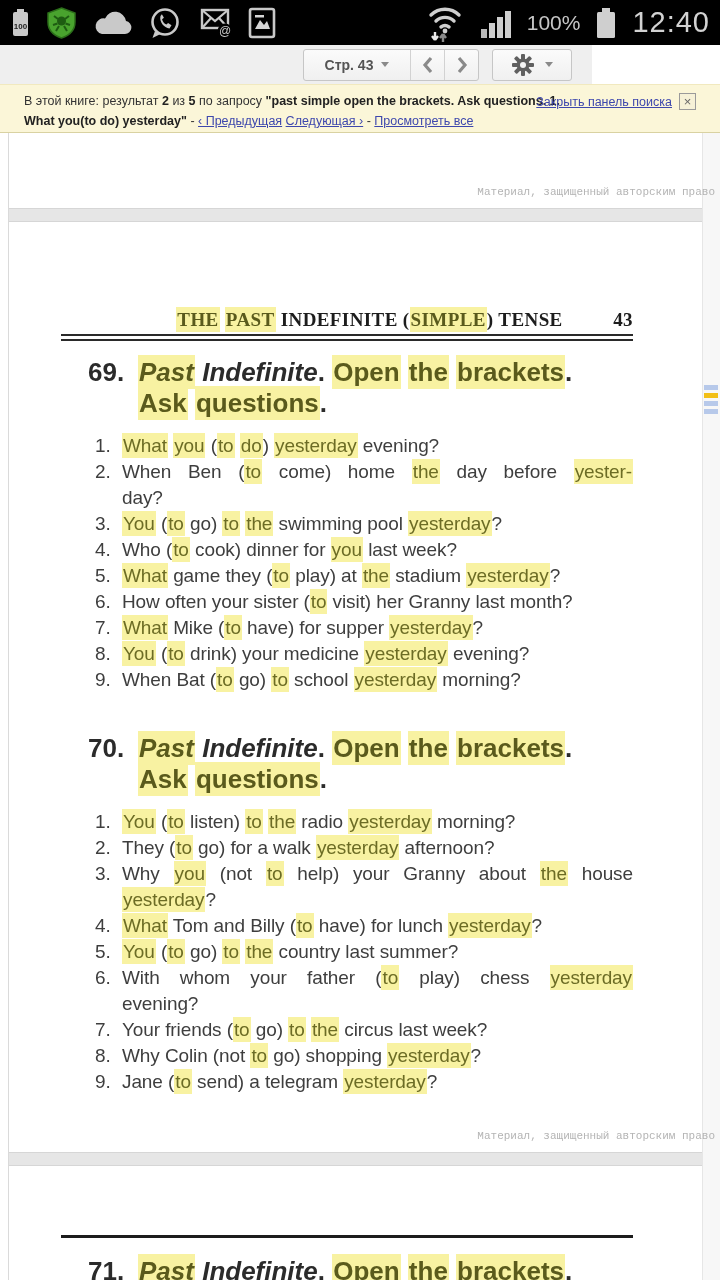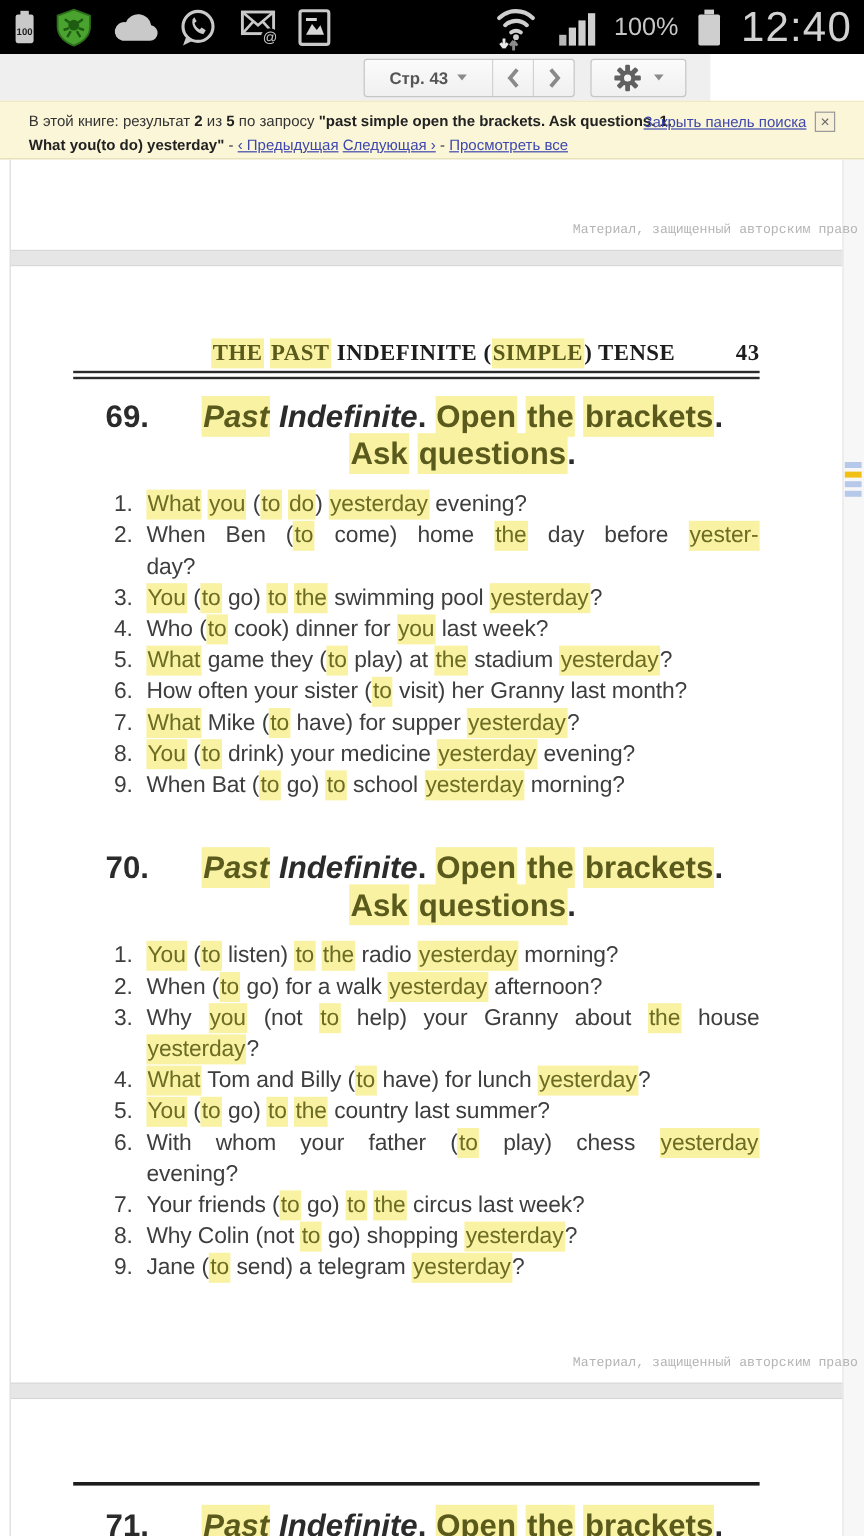--- a/index.html
+++ b/index.html
@@ -3,21 +3,21 @@
 <meta charset="utf-8">
 <style>
   html,body{margin:0;padding:0;background:#555;}
   .screen{position:relative;width:720px;height:1280px;overflow:hidden;background:#fff;
           font-family:"Liberation Sans",sans-serif;padding-left:32px;}
 
   
   .status-bar{position:absolute;top:0;left:0;width:720px;height:45px;background:#000;
               display:flex;align-items:center;padding:0 10px;box-sizing:border-box;gap:13px;}
   .status-bar .spacer{flex:1;}
-  .sb-time{font-size:35px;color:#d2d2d2;letter-spacing:1px;line-height:45px;}
+  .sb-time{font-size:29px;color:#d2d2d2;letter-spacing:1px;line-height:45px;}
   .sb-pct{font-size:21px;color:#c6c6c6;}
   .sb-ic{display:block;}
 
   
   .toolbar{position:absolute;top:45px;left:0;width:592px;height:39px;background:#efefef;
            display:flex;align-items:center;justify-content:flex-end;padding-right:20px;
            box-sizing:border-box;gap:13px;}
   .btn-group{display:flex;height:30px;border:1px solid #c6c6c6;border-radius:3px;
              background:linear-gradient(#fbfbfb,#f0f0f0);overflow:hidden;}
   .tb-btn{display:flex;align-items:center;justify-content:center;height:30px;cursor:default;}
@@ -50,32 +50,32 @@
             border-top:1px solid #d6d6d6;border-bottom:1px solid #d6d6d6;box-sizing:border-box;}
   .prev-frag{height:75px;position:relative;}
   .copyright{position:absolute;bottom:10px;right:-12px;font-size:11px;color:#b4b4b4;
              white-space:nowrap;z-index:6;font-family:Liberation Mono, monospace;}
 
   .page43{height:930px;padding:62px 70px 0 52px;position:relative;}
   .page44{height:180px;padding:62px 70px 0 52px;position:relative;}
 
   
   .rhead{position:relative;font-family:"Liberation Serif","DejaVu Serif",serif;font-weight:bold;
-         font-size:19px;color:#1d1d1d;letter-spacing:.4px;line-height:22px;}
+         font-size:19px;color:#1d1d1d;letter-spacing:.4px;line-height:22px;margin-top:25px;}
   .rh-center{text-align:center;padding-left:45px;}
   .rh-num-r{position:absolute;right:0;top:0;}
   .rh-num-l{position:absolute;left:27px;top:0;}
   .rule2{margin-top:3px;height:3px;border-top:2px solid #2a2a2a;border-bottom:2px solid #2a2a2a;}
   .rule1{margin-top:7px;height:3px;background:#1c1c1c;}
 
   
   .exheading{display:flex;margin-left:27px;font-weight:bold;font-size:26px;line-height:31px;color:#2b2b2b;}
   .exnum{width:50px;flex:none;}
   .extitle{flex:1;}
-  .extitle .line{white-space:nowrap;text-align:center;}
+  .extitle .line{white-space:nowrap;}
   .it{font-style:italic;}
 
   
   .items{margin-left:34px;margin-top:14px;}
   .item{display:flex;font-size:19px;line-height:26px;color:#3e3e3e;letter-spacing:-.1px;}
   .item .num{width:27px;flex:none;}
   .itxt{flex:1;}
   .itxt .line{white-space:nowrap;text-align:left;}
   .itxt .line.j{text-align:justify;text-align-last:justify;}
   .hl{background:#f8f2a2;color:#6c6c25;padding:2px 1px;}
@@ -287,21 +287,21 @@
       <div class="items">
           <div class="item">
             <span class="num">1.</span>
             <span class="itxt">
               <div class="line"><span class="hl">You</span><span> (</span><span class="hl">to</span><span> listen) </span><span class="hl">to</span><span> </span><span class="hl">the</span><span> radio </span><span class="hl">yesterday</span><span> morning?</span></div>
             </span>
           </div>
           <div class="item">
             <span class="num">2.</span>
             <span class="itxt">
-              <div class="line"><span>When (</span><span class="hl">to</span><span> go) for a walk </span><span class="hl">yesterday</span><span> afternoon?</span></div>
+              <div class="line"><span>They (</span><span class="hl">to</span><span> go) for a walk </span><span class="hl">yesterday</span><span> afternoon?</span></div>
             </span>
           </div>
           <div class="item">
             <span class="num">3.</span>
             <span class="itxt">
               <div class="line j"><span>Why </span><span class="hl">you</span><span> (not </span><span class="hl">to</span><span> help) your Granny about </span><span class="hl">the</span><span> house</span></div>
               <div class="line"><span class="hl">yesterday</span><span>?</span></div>
             </span>
           </div>
           <div class="item">

